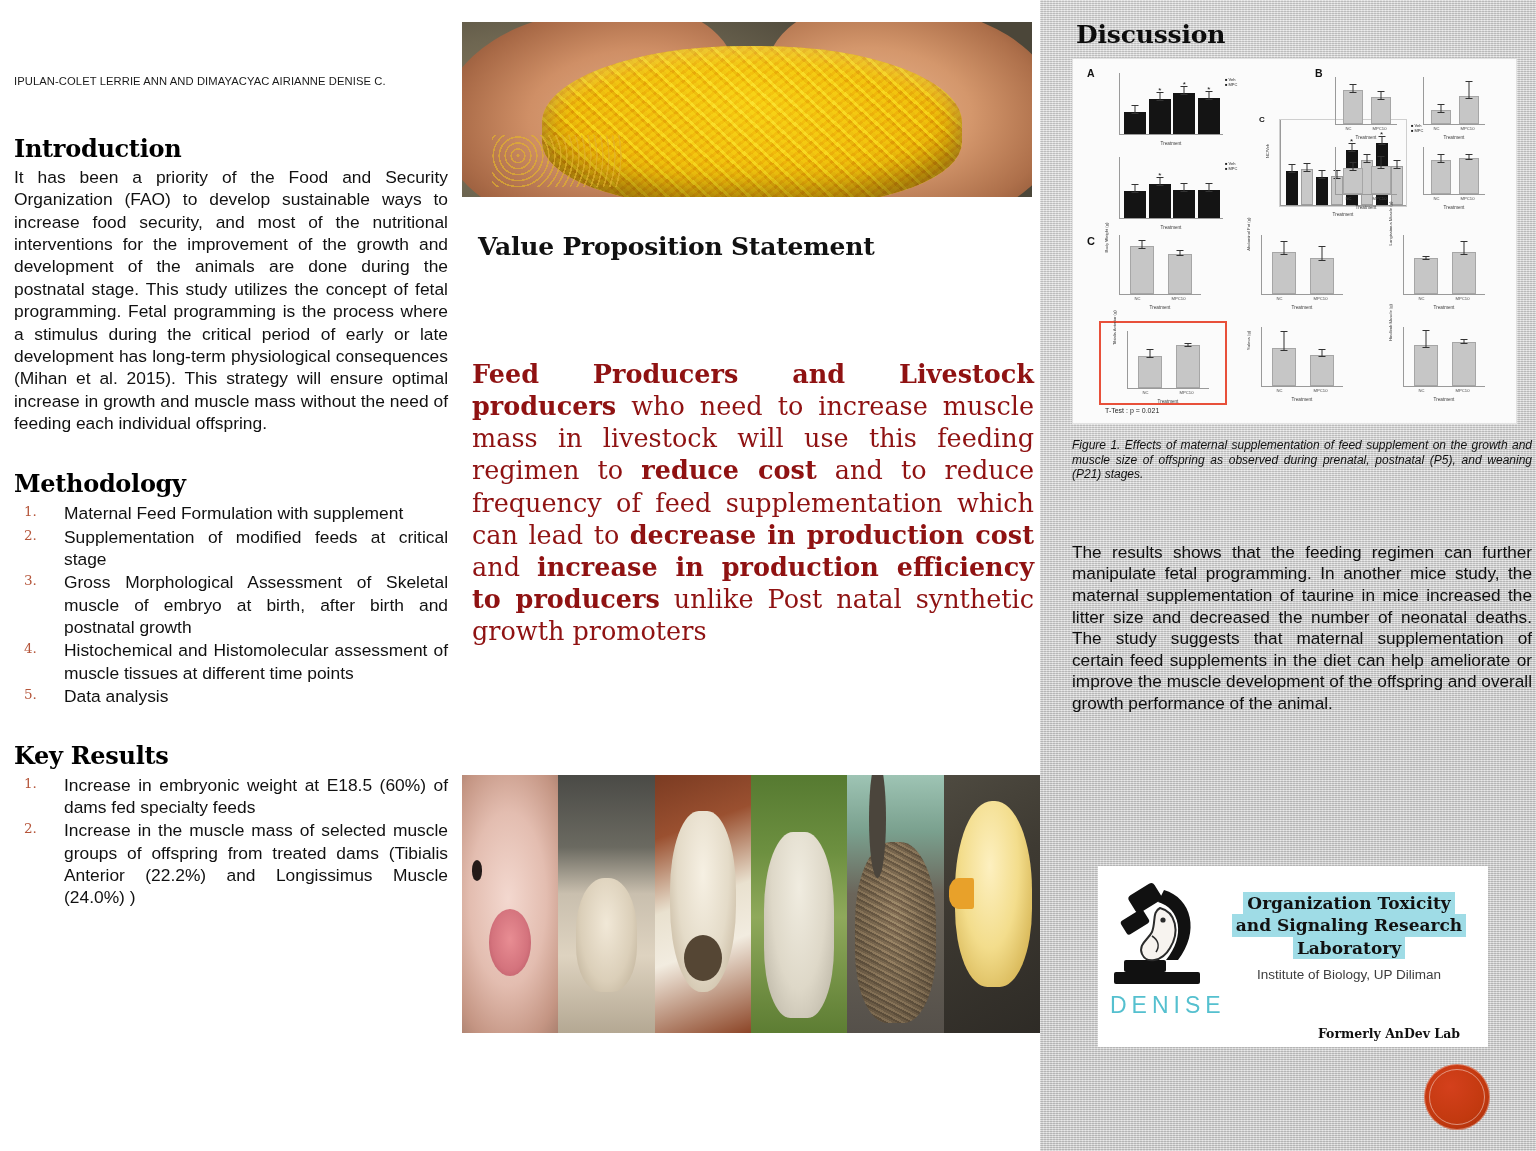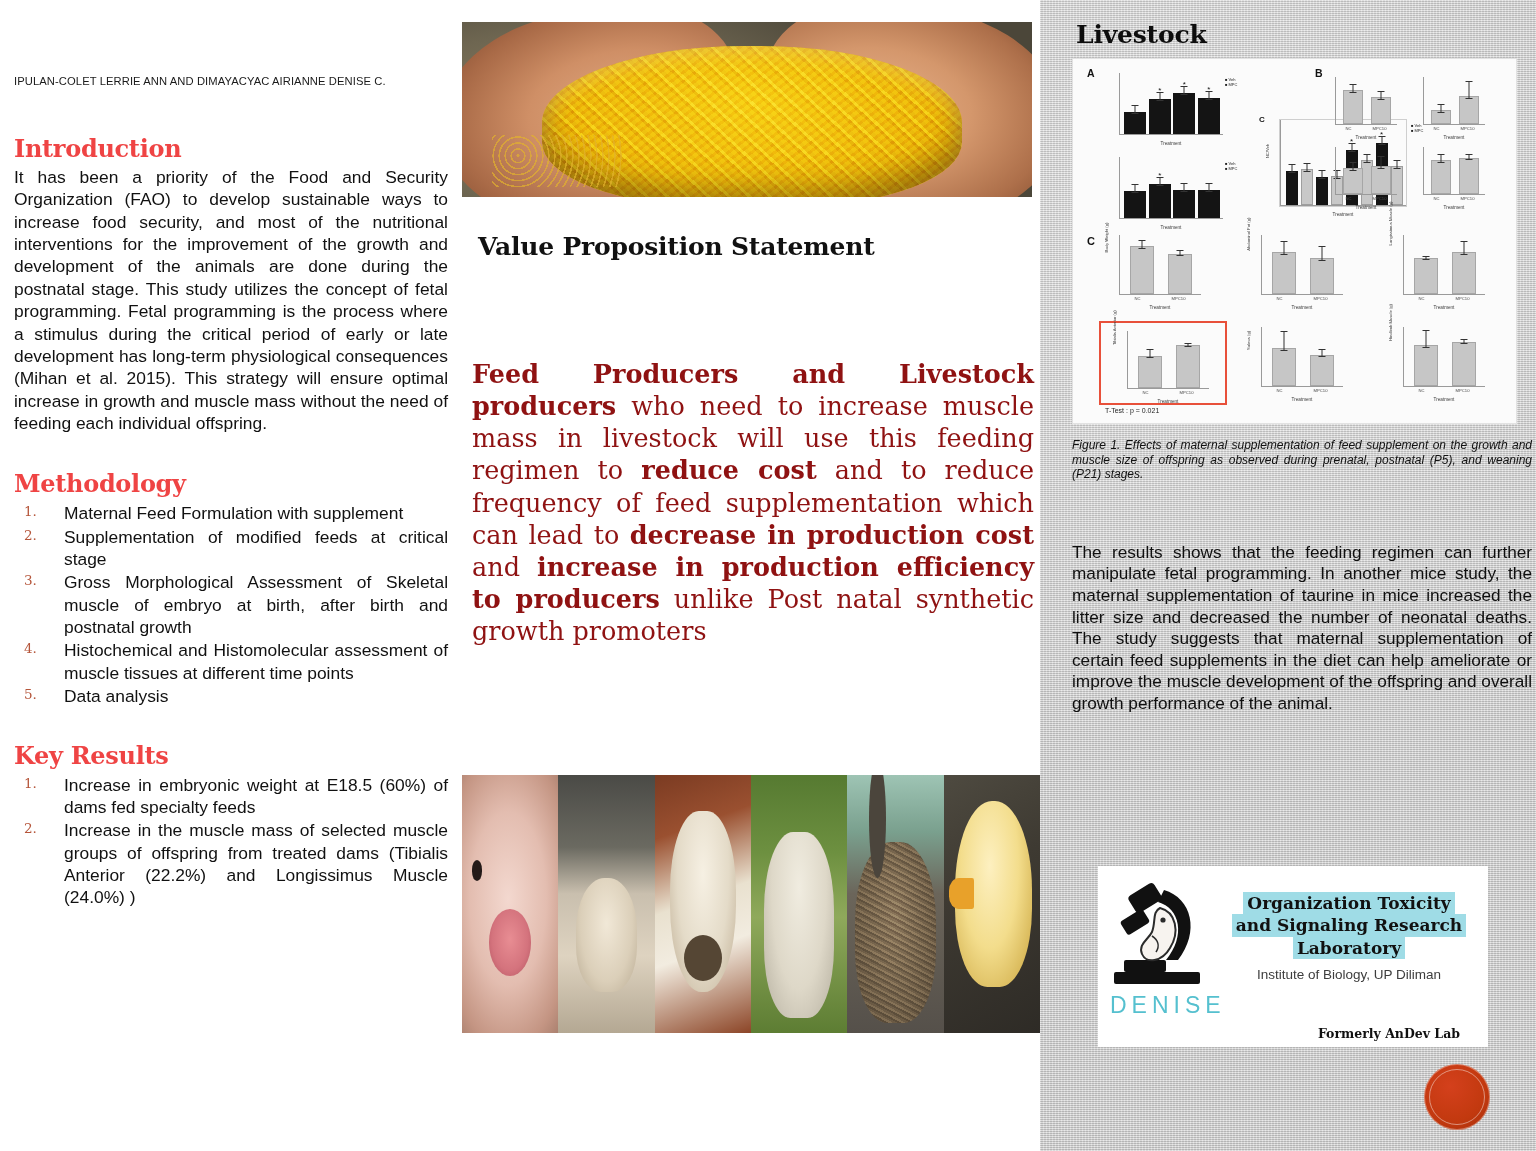--- a/index.html
+++ b/index.html
@@ -30,21 +30,21 @@
   .poster-authors {
     margin-top: 13px;
     font-size: 11.2px;
     color: #1a1a1a;
     letter-spacing: 0.1px;
   }
   .sec-head {
     font-family: "DejaVu Serif", serif;
     font-weight: bold;
     font-size: 24px;
-    color: #ef4444;
+    color: #000000;
     letter-spacing: -0.3px;
   }
   .sec-head.intro { margin-top: 47px; }
   .sec-head.method { margin-top: 35px; }
   .sec-head.results { margin-top: 33px; }
 
   .body-text {
     font-size: 17.4px;
     line-height: 1.285;
     color: #111;
@@ -327,21 +327,21 @@
       <div class="panel an-goat"></div>
       <div class="panel an-cow"></div>
       <div class="panel an-sheep"></div>
       <div class="panel an-rabbit"></div>
       <div class="panel an-chick"></div>
     </div>
   </div>
 
   <div class="col-right">
 
-    <div class="disc-head">Livestock</div>
+    <div class="disc-head">Discussion</div>
 
     <div class="figure-box">
 
       <div class="pl" style="left:14px; top:8px;">A</div>
 
       <div class="mini" style="left:46px; top:14px; width:104px; height:62px;">
         <div class="axes"></div>
         <div class="bars">
           <div class="bar blk" style="height:38%;">
               <span class="err"></span>

